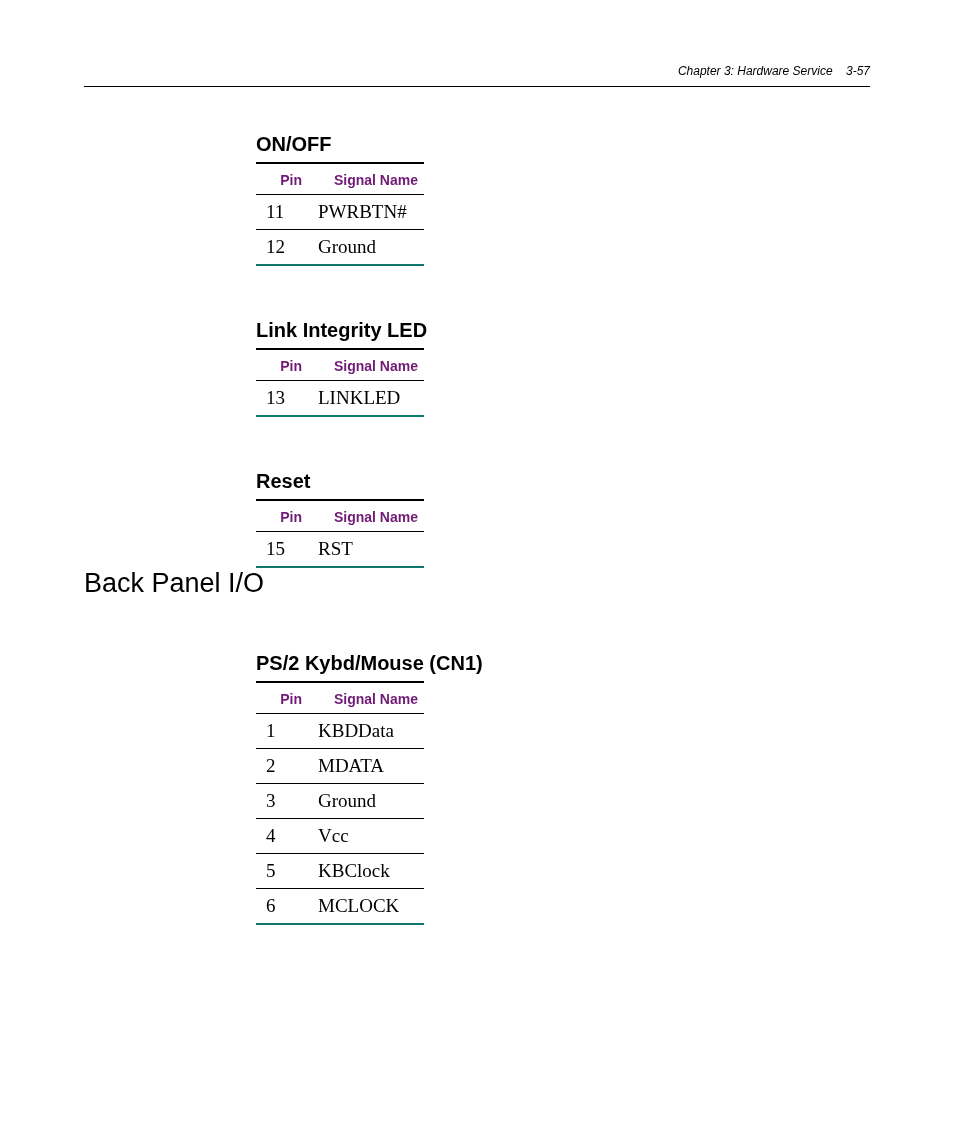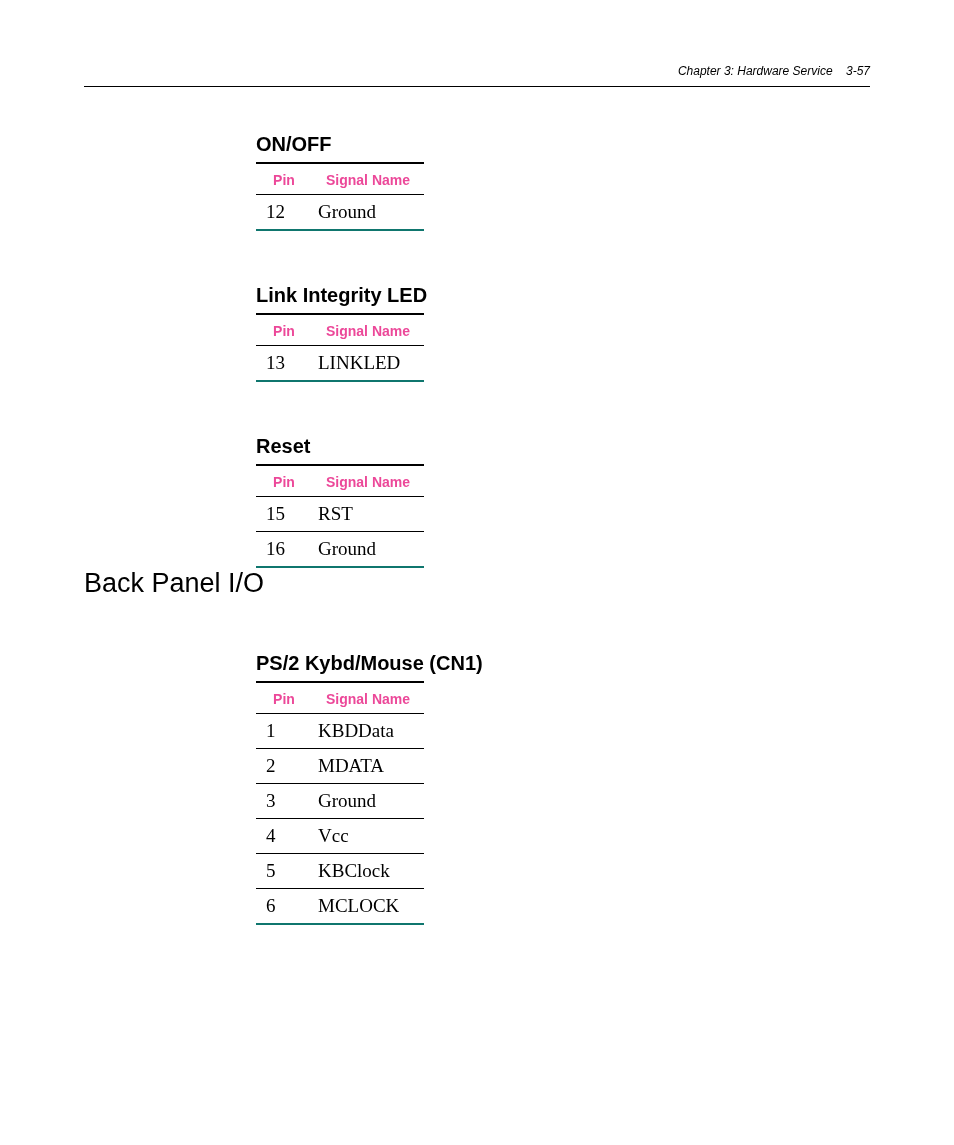--- a/index.html
+++ b/index.html
@@ -46,22 +46,22 @@
     margin-top: 0;
   }
   table.pin-table {
     border-collapse: collapse;
     width: 168px;
   }
   table.pin-table th {
     font-family: Arial, Helvetica, sans-serif;
     font-weight: bold;
     font-size: 14px;
-    color: #ec4899;
-    text-align: center;
+    color: #701a75;
+    text-align: right;
     padding: 8px 6px 6px 10px;
     border-top: 2px solid #000;
     border-bottom: 1px solid #000;
   }
   table.pin-table td {
     font-family: 'Palatino Linotype', 'Book Antiqua', Palatino, Georgia, serif;
     font-size: 19px;
     color: #000;
     padding: 6px 6px 6px 10px;
     border-bottom: 1px solid #000;
@@ -88,20 +88,24 @@
     <div class="sub-title first">ON/OFF</div>
     <table class="pin-table">
       <thead>
         <tr>
           <th>Pin</th>
           <th>Signal Name</th>
         </tr>
       </thead>
       <tbody>
         <tr>
+          <td>11</td>
+          <td>PWRBTN#</td>
+        </tr>
+        <tr>
           <td>12</td>
           <td>Ground</td>
         </tr>
       </tbody>
     </table>
 
     <div class="sub-title">Link Integrity LED</div>
     <table class="pin-table">
       <thead>
         <tr>
@@ -122,24 +126,20 @@
       <thead>
         <tr>
           <th>Pin</th>
           <th>Signal Name</th>
         </tr>
       </thead>
       <tbody>
         <tr>
           <td>15</td>
           <td>RST</td>
-        </tr>
-        <tr>
-          <td>16</td>
-          <td>Ground</td>
         </tr>
       </tbody>
     </table>
 
     <div class="section-title">Back Panel I/O</div>
 
     <div class="sub-title">PS/2 Kybd/Mouse (CN1)</div>
     <table class="pin-table">
       <thead>
         <tr>

